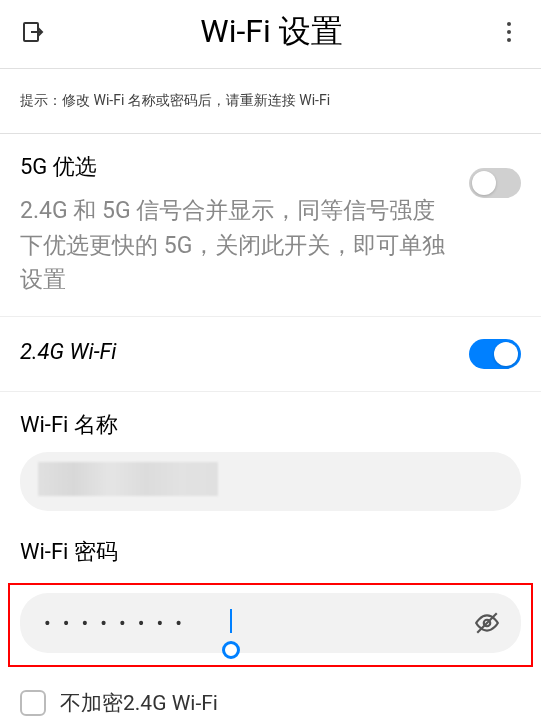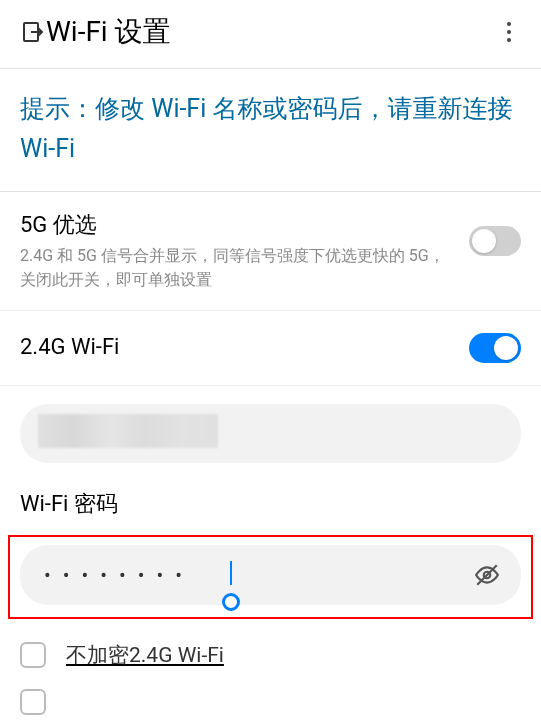--- a/index.html
+++ b/index.html
@@ -16,23 +16,23 @@
       overflow: hidden;
     }
     .header {
       display: flex;
       align-items: center;
       justify-content: space-between;
       padding: 16px 20px;
       height: 64px;
     }
     .header-title {
-      font-size: 28px;
+      font-size: 32px;
       font-weight: 400;
-      text-align: left;
+      text-align: center;
       flex: 1;
     }
     .export-icon {
       width: 26px;
       height: 26px;
       display: flex;
       align-items: center;
       justify-content: center;
     }
     .more-icon {
@@ -53,42 +53,42 @@
     .divider {
       height: 1px;
       background: #e0e0e0;
       margin: 4px 0 0 0;
     }
     .tip-section {
       padding: 20px 20px 22px 20px;
       border-bottom: 1px solid #e0e0e0;
     }
     .tip-text {
-      font-size: 25px;
-      color: #0369a1;
+      font-size: 14px;
+      color: #404040;
       line-height: 1.6;
     }
     .setting-row {
       display: flex;
       align-items: flex-start;
       justify-content: space-between;
       padding: 18px 20px;
       border-bottom: 1px solid #eee;
     }
     .setting-left {
       flex: 1;
       padding-right: 16px;
     }
     .setting-title {
       font-size: 22px;
       color: #000;
-      margin-bottom: 4px;
+      margin-bottom: 12px;
     }
     .setting-desc {
-      font-size: 16px;
+      font-size: 23px;
       color: #888;
       line-height: 1.5;
     }
     .toggle {
       width: 52px;
       height: 30px;
       border-radius: 15px;
       position: relative;
       cursor: pointer;
       flex-shrink: 0;
@@ -117,20 +117,21 @@
     }
     .setting-row-simple {
       display: flex;
       align-items: center;
       justify-content: space-between;
       padding: 22px 20px;
       border-bottom: 1px solid #eee;
     }
     .setting-row-simple .setting-title {
       margin-bottom: 4px;
+      font-style: italic;
     }
     .setting-row-simple .toggle {
       margin-top: 0;
     }
     .field-section {
       padding: 18px 20px 8px 20px;
     }
     .field-label {
       font-size: 22px;
       color: #000;
@@ -202,22 +203,21 @@
       width: 18px;
       height: 18px;
       background: #fff;
       border: 3px solid #0080ff;
       border-radius: 50%;
     }
     .checkbox-row {
       display: flex;
       align-items: center;
       padding: 10px 20px;
-      gap: 20px;
-      text-decoration: underline;
+      gap: 14px;
     }
     .checkbox {
       width: 26px;
       height: 26px;
       border: 2px solid #bbb;
       border-radius: 6px;
       flex-shrink: 0;
     }
     .checkbox-label {
       font-size: 21px;
@@ -261,20 +261,21 @@
 </div>
 
 <div class="setting-row-simple">
   <div class="setting-title">2.4G Wi-Fi</div>
   <div class="toggle toggle-on">
     <div class="toggle-knob"></div>
   </div>
 </div>
 
 <div class="field-section">
+  <div class="field-label">Wi-Fi 名称</div>
   <div class="name-field-blur" style="position:relative;">
     <input type="text" class="field-input" value="" style="">
     <div class="pixelated"></div>
   </div>
 </div>
 
 <div class="field-section" style="padding-bottom:4px;">
   <div class="field-label">Wi-Fi 密码</div>
 </div>
 

